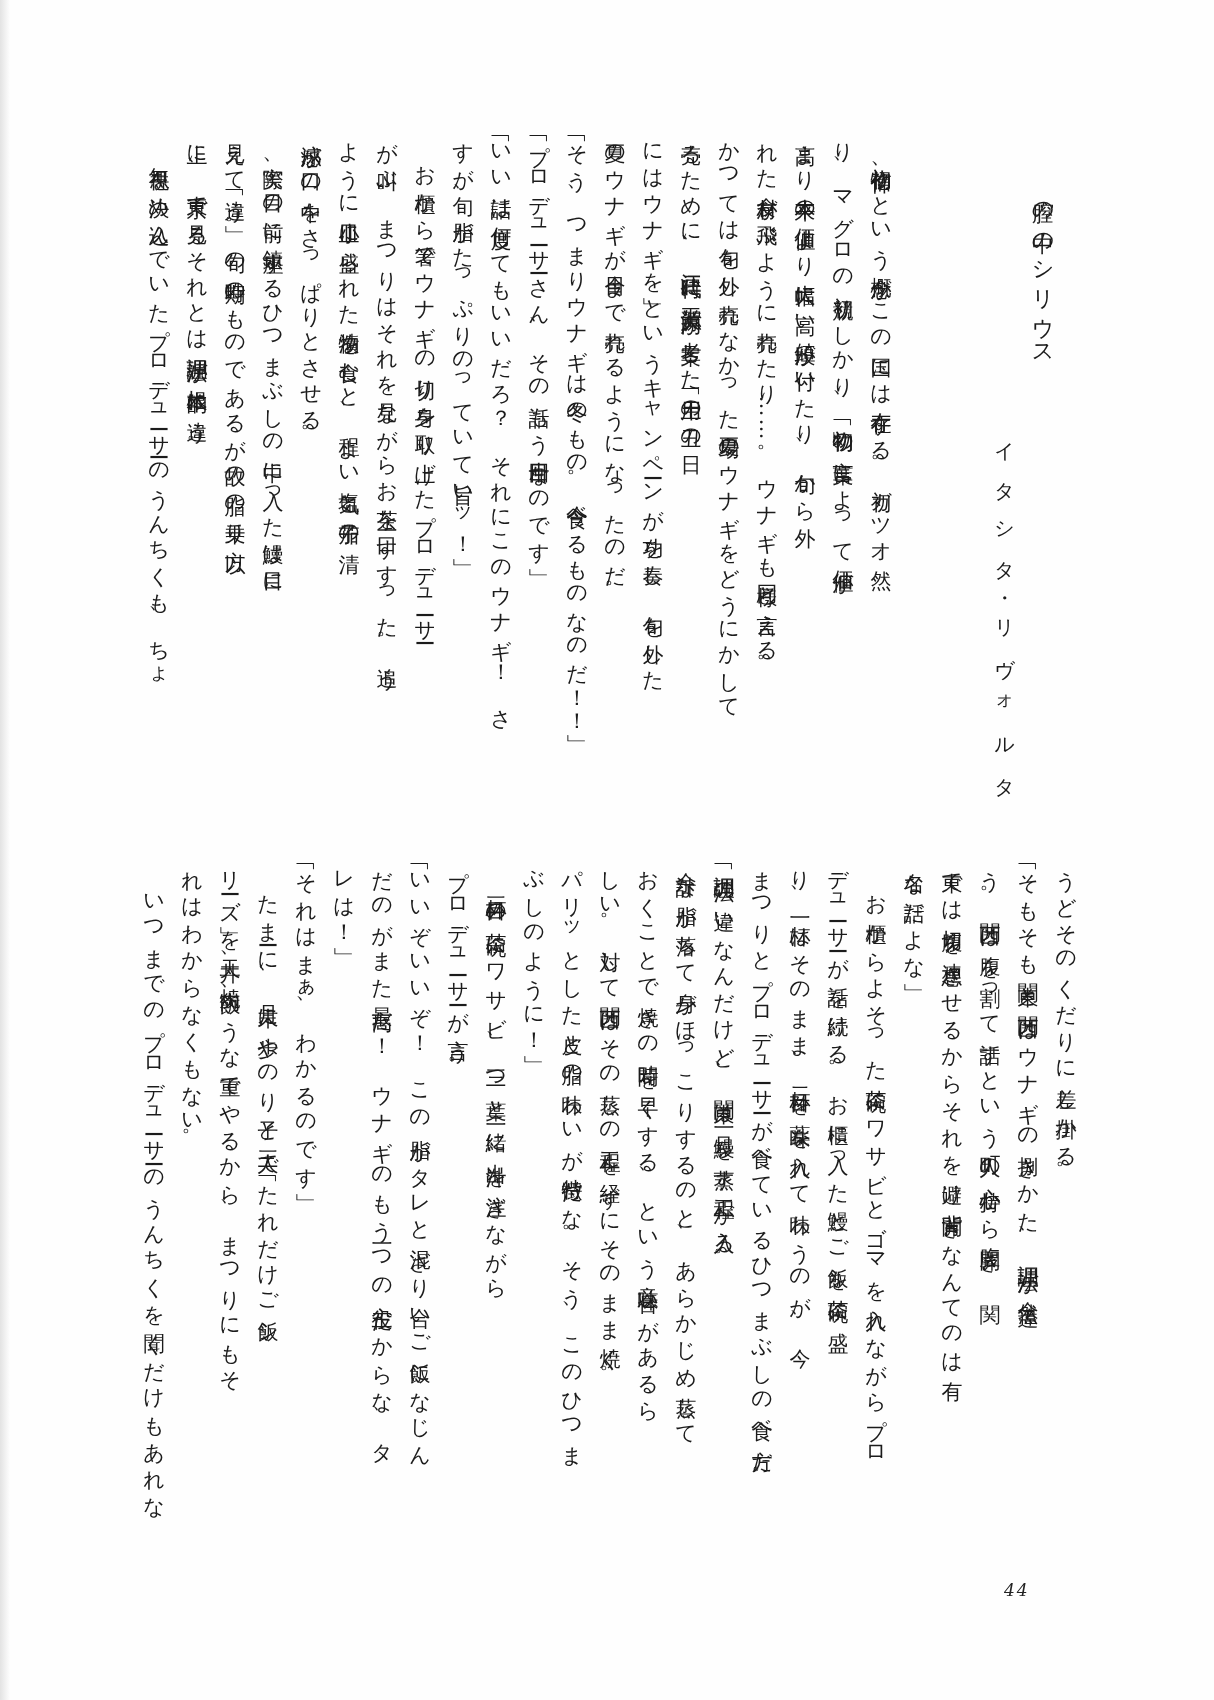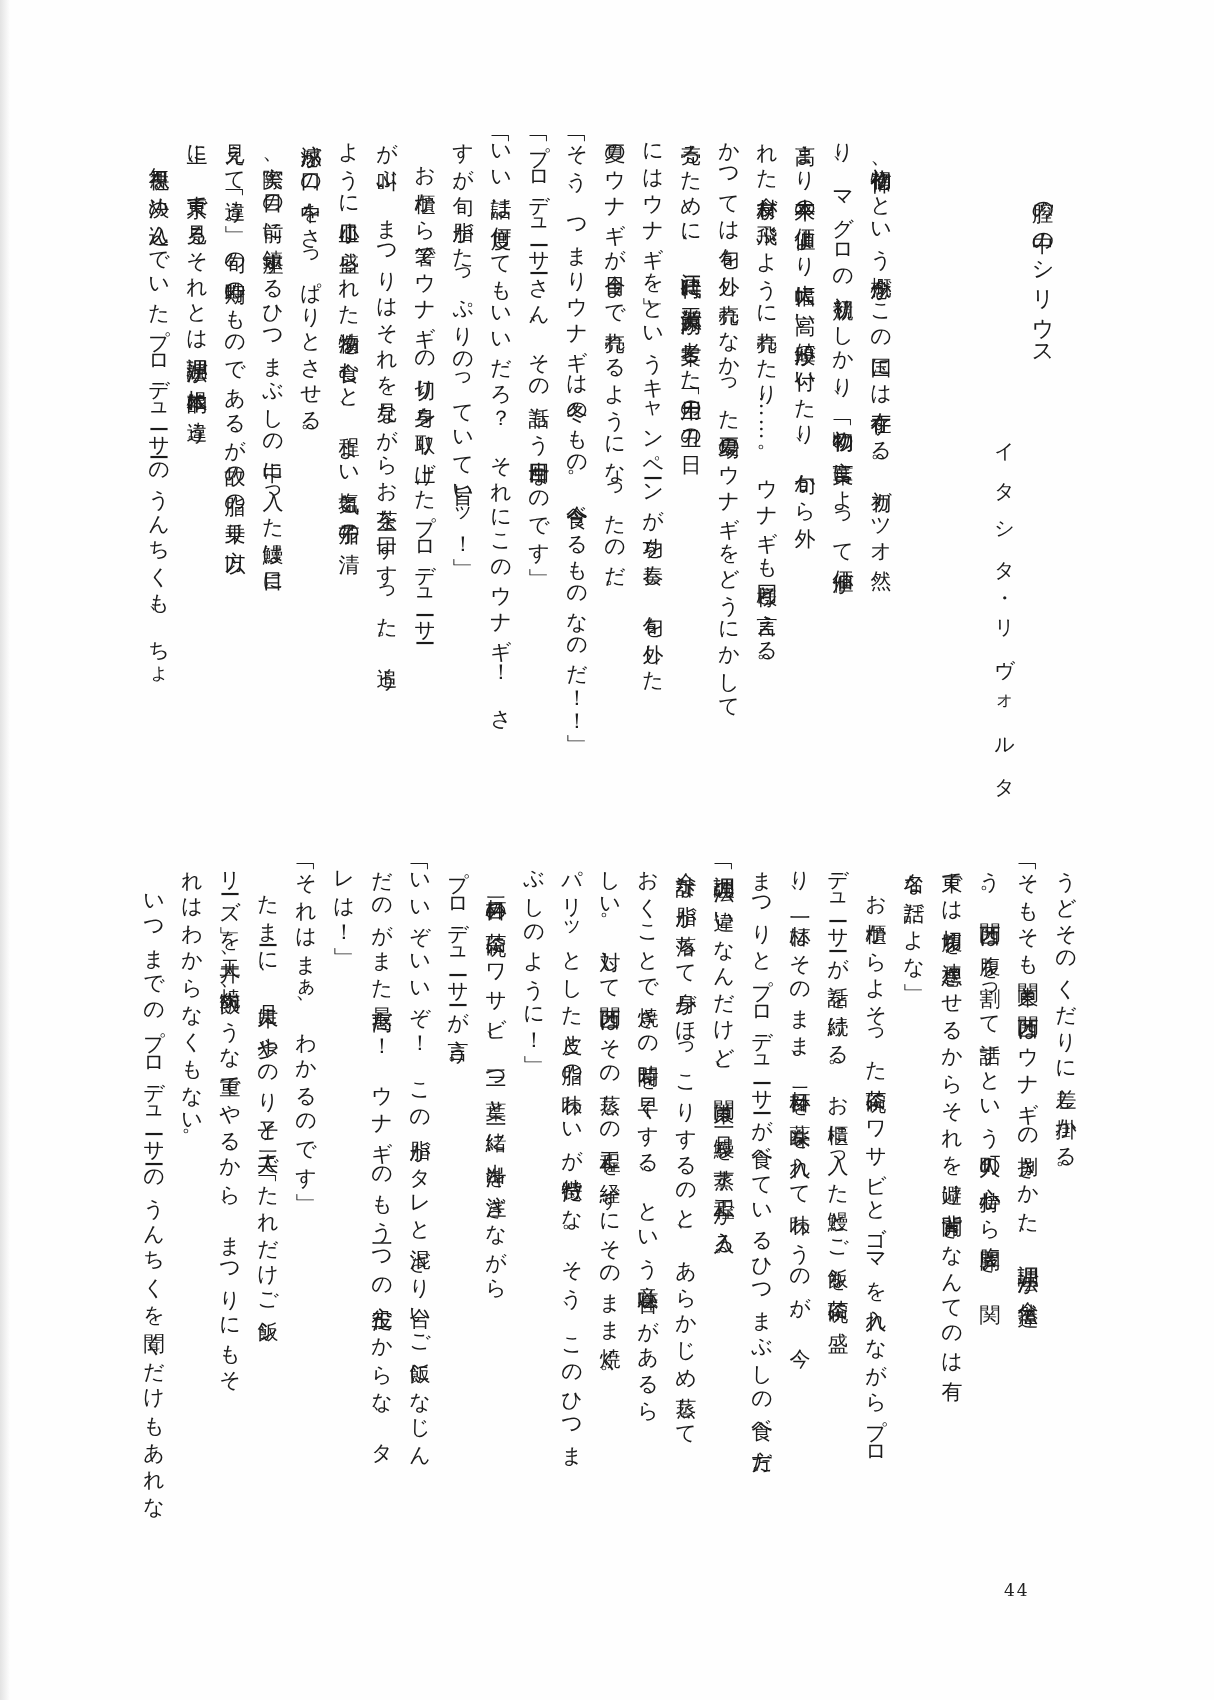--- a/index.html
+++ b/index.html
@@ -42,20 +42,21 @@
     padding-top:300px;
     letter-spacing:17px;
     margin-left:86px;
   }
   .page-number{
     position:absolute;
     top:1580px;left:1004px;
     font-size:17px;
     letter-spacing:2px;
     color:#222;
+    font-style:italic;
   }
 </style>
 </head>
 <body>
 
 <div class="page">
   <div class="scan-edge"></div>
 
   <div class="vblock top-block">
     <div class="vline title-col">膣の中のシリウス</div>

